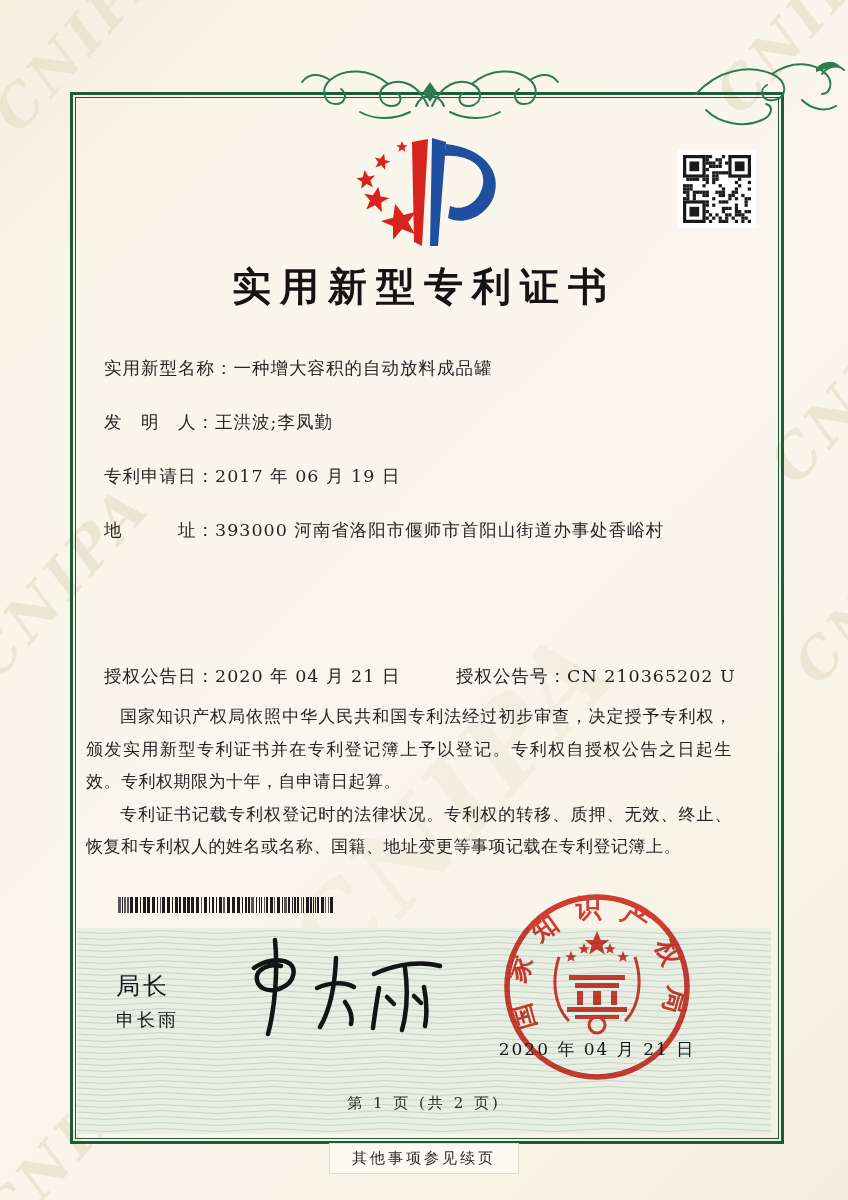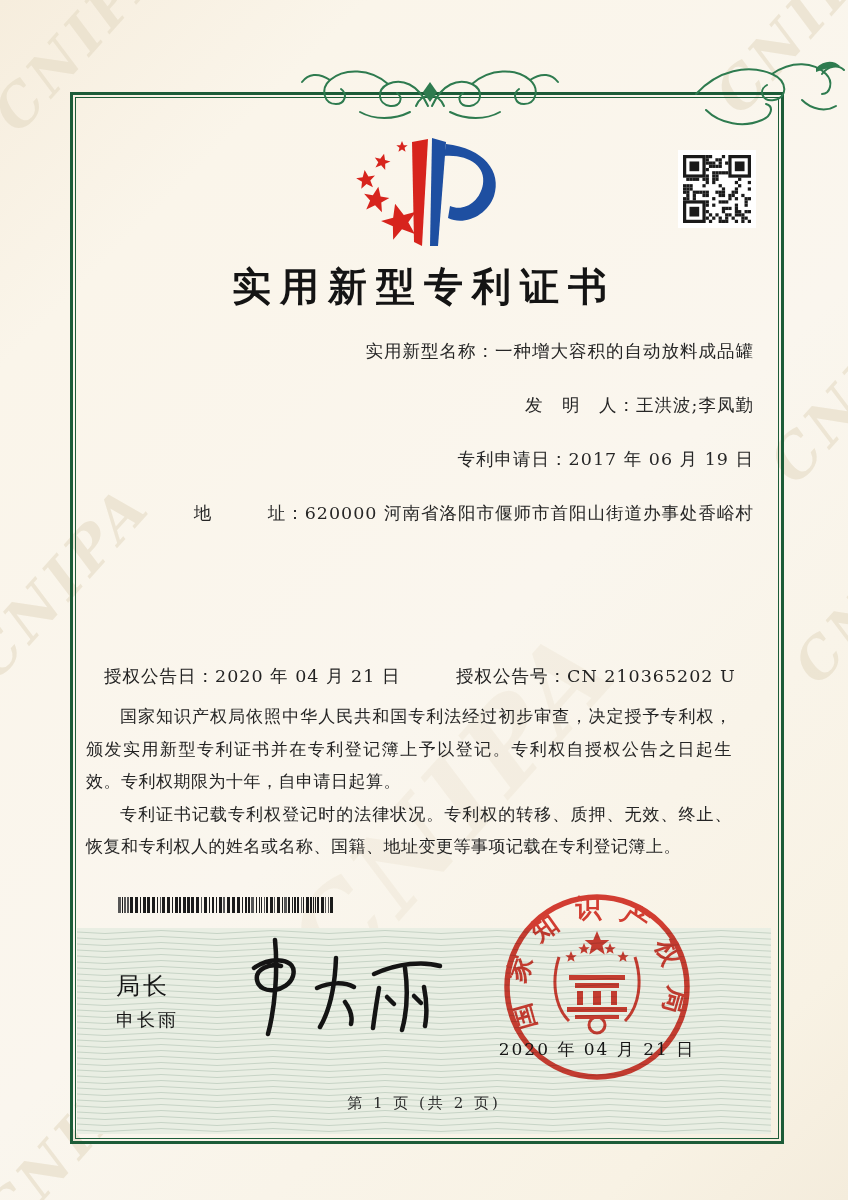--- a/index.html
+++ b/index.html
@@ -25,21 +25,21 @@
   
   .cert-no{position:absolute; left:104px; top:140px; font-size:17px; letter-spacing:3px; color:#2b2b2b; z-index:3;}
   .logo{position:absolute; left:346px; top:134px; z-index:3;}
   .qr{position:absolute; left:678px; top:150px; width:78px; height:78px; background:#fff; z-index:3;}
   .qr svg{position:absolute; left:5px; top:5px;}
   .doc-title{
     position:absolute; left:0; top:260px; width:100%; text-align:center;
     font-size:39px; font-weight:bold; letter-spacing:9px; color:#141414; z-index:3;
   }
   
-  .fields{position:absolute; left:104px; top:338px; width:650px; z-index:3;text-align:right;}
+  .fields{position:absolute; left:104px; top:355px; width:650px; z-index:3;}
   .field-row{height:26px; line-height:26px; margin-bottom:28px; font-size:17.5px; letter-spacing:1px; color:#262626; white-space:nowrap;}
   .field-label{color:#262626;}
   .field-value{color:#262626;}
   .grant-row{position:absolute; left:104px; top:664px; width:650px; font-size:17.5px; letter-spacing:1px; display:flex; z-index:3; white-space:nowrap;}
   .grant-left{width:352px;}
   
   .body-text{position:absolute; left:86px; top:700px; width:646px; font-size:17px; line-height:32.5px; letter-spacing:.5px; text-align:justify; color:#242424; z-index:3;}
   .body-text p{margin:0; text-indent:2em;}
   
   .barcode{position:absolute; left:118px; top:897px; width:218px; height:16px; z-index:3;}
@@ -254,21 +254,21 @@
     <div class="field-row">
       <span class="field-label">实用新型名称：</span><span class="field-value">一种增大容积的自动放料成品罐</span>
     </div>
     <div class="field-row">
       <span class="field-label">发　明　人：</span><span class="field-value">王洪波;李凤勤</span>
     </div>
     <div class="field-row">
       <span class="field-label">专利申请日：</span><span class="field-value">2017 年 06 月 19 日</span>
     </div>
     <div class="field-row">
-      <span class="field-label">地　　　址：</span><span class="field-value">620000 河南省洛阳市偃师市首阳山街道办事处香峪村</span>
+      <span class="field-label">地　　　址：</span><span class="field-value">393000 河南省洛阳市偃师市首阳山街道办事处香峪村</span>
     </div>
   </div>
 
   <div class="grant-row">
     <div class="grant-left">
       <span>授权公告日：</span><span>2020 年 04 月 21 日</span>
     </div>
     <div class="grant-right">
       <span>授权公告号：</span><span>CN 210365202 U</span>
     </div>
@@ -426,14 +426,15 @@
       <circle cx="100" cy="138" r="8" fill="none" stroke="#d5352b" stroke-width="3"></circle>
       <path d="M62,70 C54,95 58,120 72,134" fill="none" stroke="#d5352b" stroke-width="3"></path>
       <path d="M138,70 C146,95 142,120 128,134" fill="none" stroke="#d5352b" stroke-width="3"></path>
     </g>
   </svg>
 
   <div class="seal-date">2020 年 04 月 21 日</div>
 
   <div class="page-info">第 1 页 (共 2 页)</div>
 
+  <div class="cont-note">其他事项参见续页</div>
 
 </div>
 
 </body></html>

